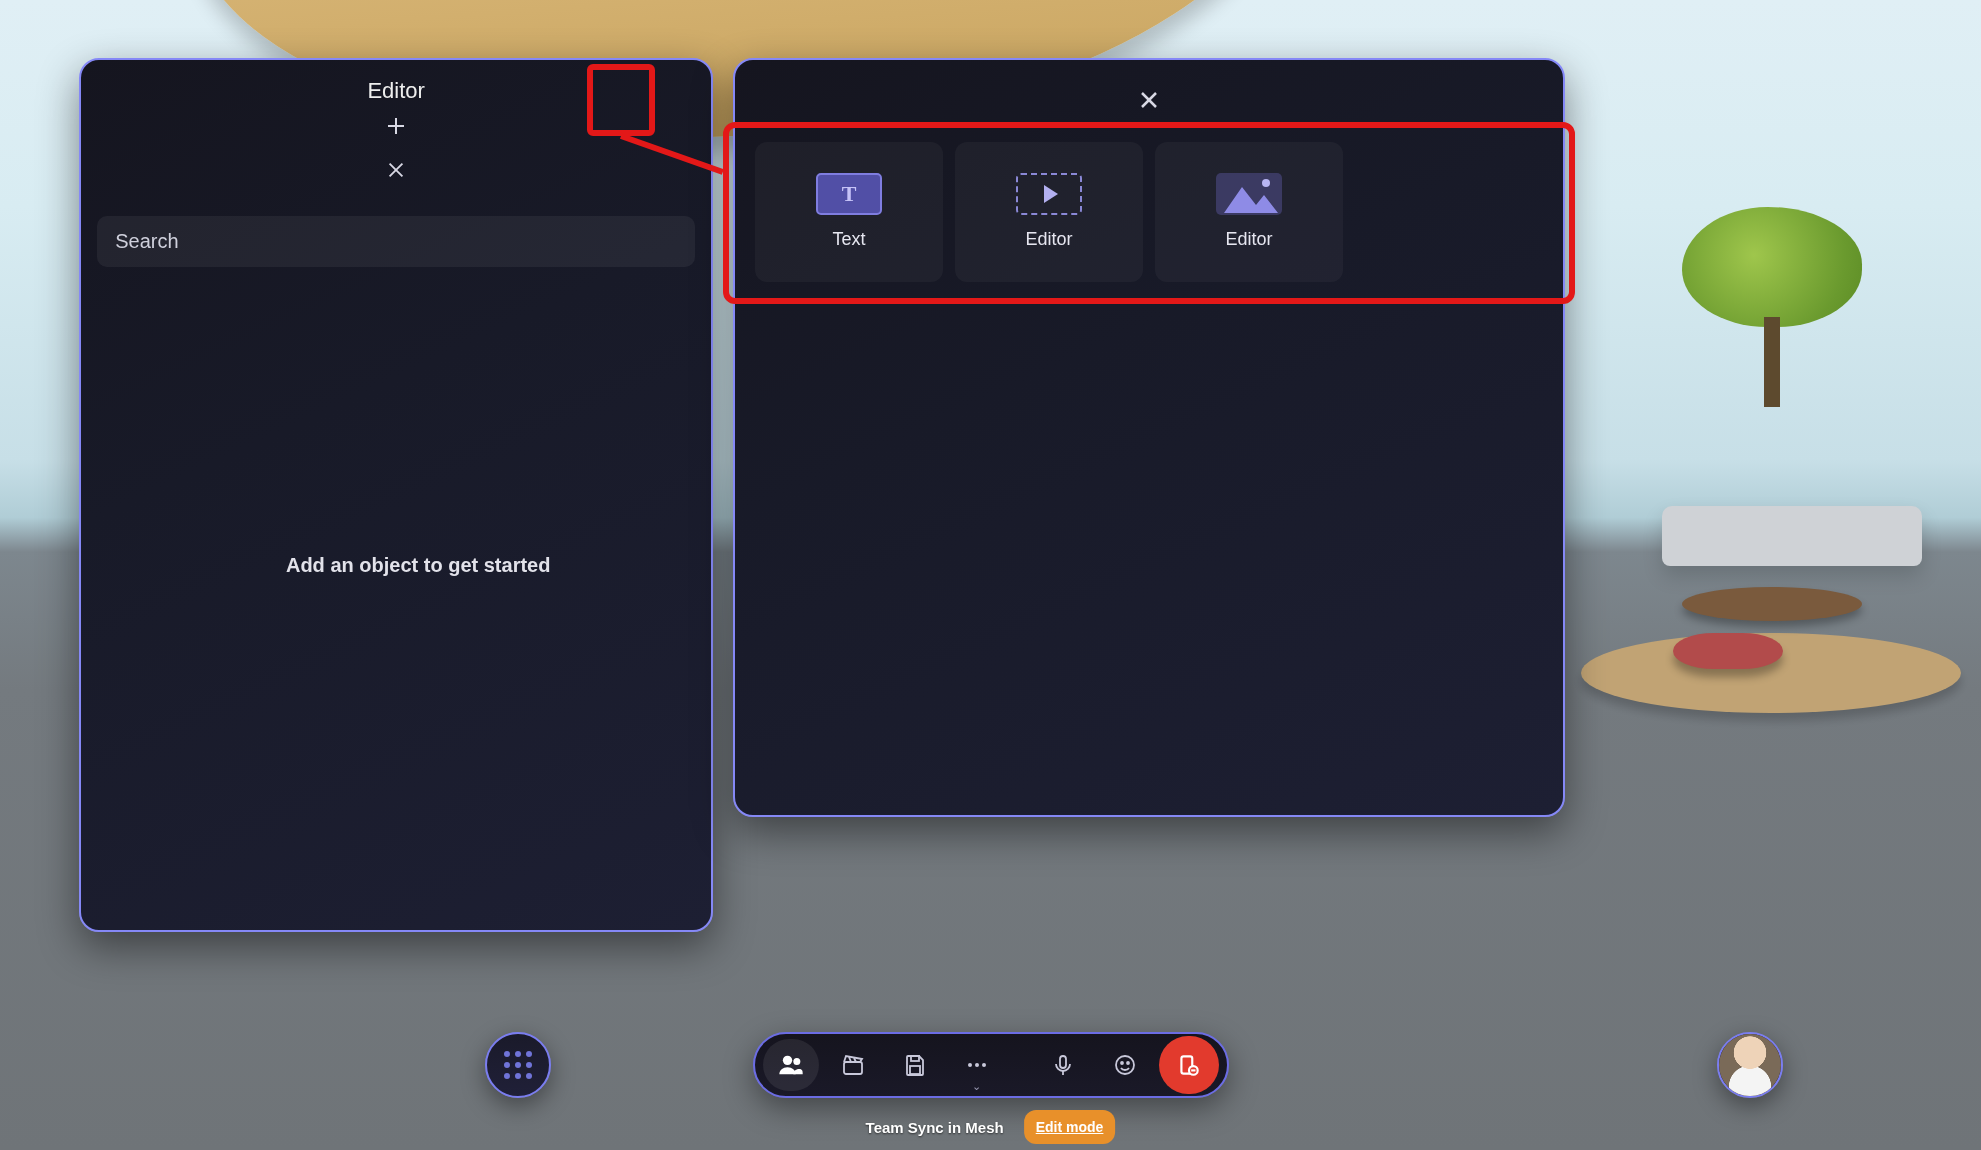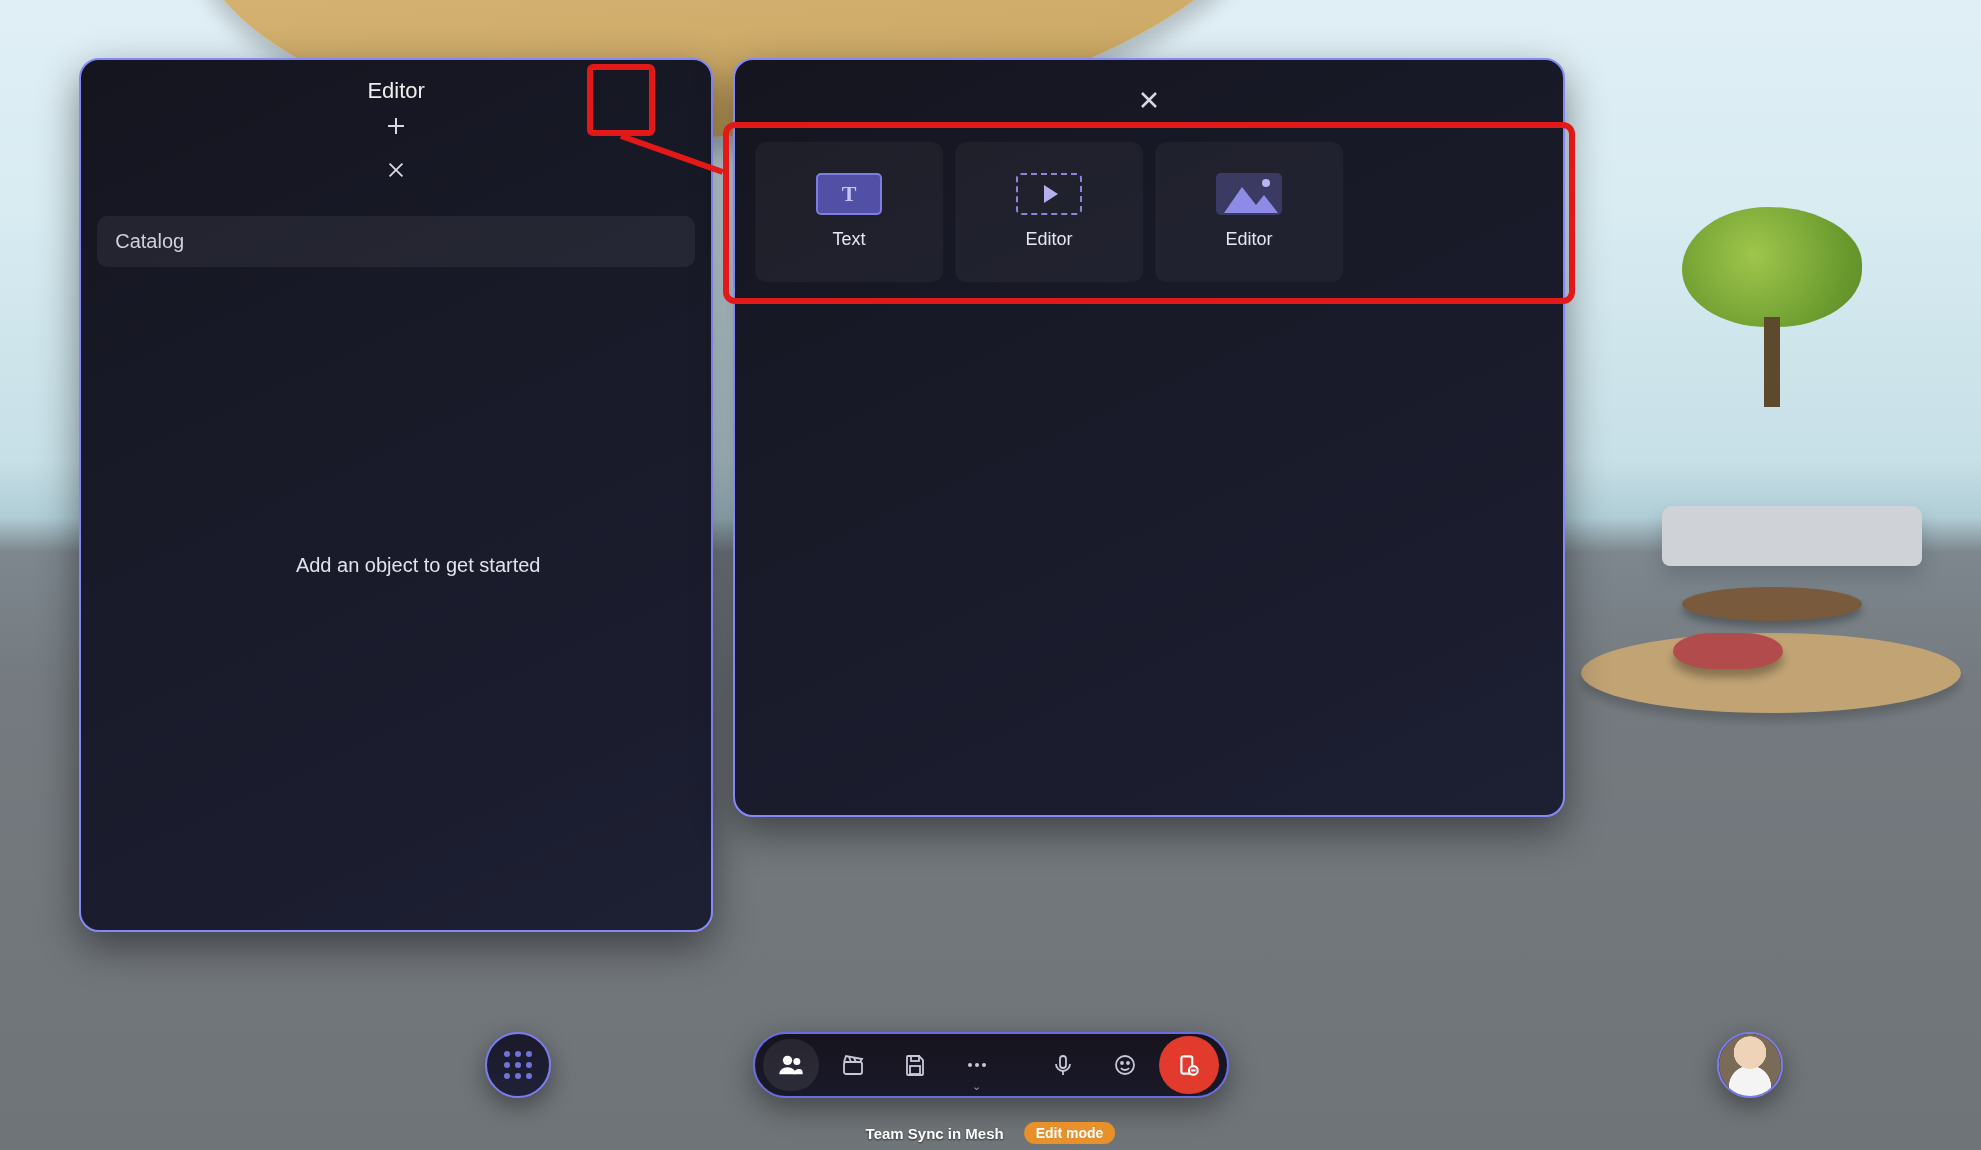--- a/index.html
+++ b/index.html
@@ -122,21 +122,21 @@
     border-radius: 10px;
     padding: 14px 18px;
     color: #cfd0dc;
     font-size: 20px;
   }
   .editor-empty {
     flex:1;
     display:flex; align-items:center; justify-content:center;
     color: #e2e2ea;
     font-size: 20px;
-    font-weight: 400;
+    font-weight: 700;
     padding-bottom: 80px;
     padding-left: 44px;
   }
 
   
   .catalog-grid {
     display: grid;
     grid-template-columns: repeat(4, 1fr);
     gap: 12px;
     padding: 10px 20px;
@@ -259,21 +259,21 @@
 
   
   .status-bar {
     position:absolute; bottom: 0.5%; left:50%; transform:translateX(-50%);
     display:flex; align-items:center; gap:20px;
     z-index:20;
   }
   .status-text { color:#fff; font-size:15px; font-weight:600; text-shadow:0 1px 2px rgba(0,0,0,.6); }
   .status-pill {
     background:#e8902a; color:#fff; font-size:14px; font-weight:600;
-    padding: 3px 12px; border-radius: 12px;
+    padding: 9px 12px; border-radius: 12px; text-decoration: underline;
   }
 
   svg { display:block; }
 </style>
 </head>
 <body>
 
 <div class="scene">
   <div class="wood-curve"></div>
   <div class="floor-disc"></div>
@@ -295,21 +295,21 @@
           <line x1="4" y1="12" x2="20" y2="12"></line>
         </svg>
     </div>
     <div class="hdr-btn">
       <svg width="22" height="22" viewBox="0 0 24 24" fill="none" stroke="currentColor" stroke-width="2">
           <line x1="5" y1="5" x2="19" y2="19"></line>
           <line x1="19" y1="5" x2="5" y2="19"></line>
         </svg>
     </div>
   </div>
-  <div class="search-box">Catalog</div>
+  <div class="search-box">Search</div>
   <div class="editor-empty">Add an object to get started</div>
 </div>
 
 <div class="panel catalog-panel">
   <div class="panel-header">
     <div class="hdr-btn">
       <svg width="24" height="24" viewBox="0 0 24 24" fill="none" stroke="currentColor" stroke-width="2.5">
           <line x1="5" y1="5" x2="19" y2="19"></line>
           <line x1="19" y1="5" x2="5" y2="19"></line>
         </svg>

